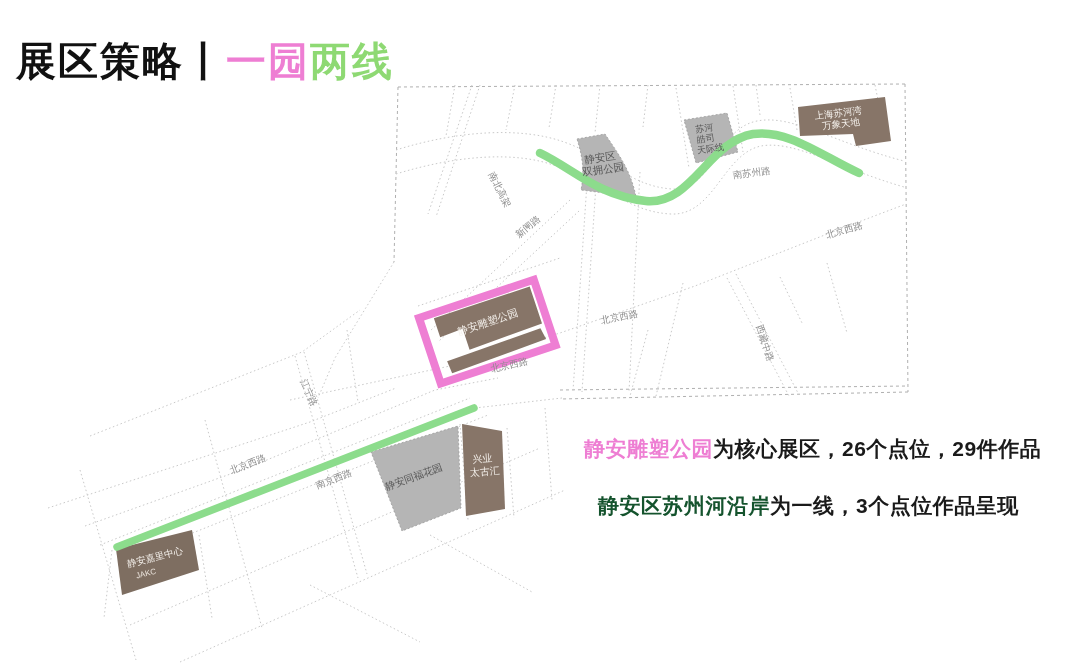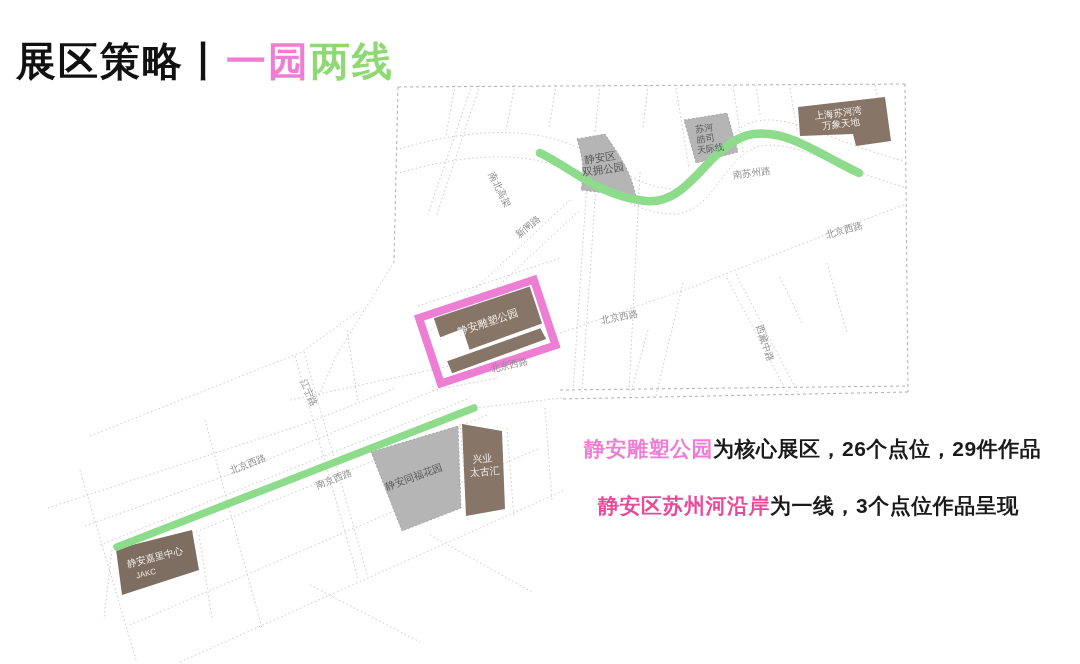--- a/index.html
+++ b/index.html
@@ -20,21 +20,21 @@
   .graylbl{font-size:10.5px;fill:#555;text-anchor:middle;font-family:"Liberation Sans","DejaVu Sans",sans-serif;}
   .graylbl-sm{font-size:9px;fill:#555;text-anchor:middle;font-family:"Liberation Sans","DejaVu Sans",sans-serif;}
   .whitelbl{font-size:10.5px;fill:#f5f1ec;text-anchor:middle;font-family:"Liberation Sans","DejaVu Sans",sans-serif;}
   .whitelbl-sm{font-size:8px;fill:#e9e2da;text-anchor:middle;font-family:"Liberation Sans","DejaVu Sans",sans-serif;}
   .legend{position:absolute;left:572px;top:436px;width:502px;}
   .legend p{margin:0 0 31px 0;font-size:21px;line-height:26px;font-weight:700;color:#1a1a1a;letter-spacing:.5px;white-space:nowrap;}
   .legend p.l1{padding-left:12px;}
   .legend p.l2{padding-left:26px;}
   .legend p.l3{padding-left:38px;}
   .lead-pink{color:#ee7ed3;}
-  .lead-green{color:#ec4899;}
+  .lead-green{color:#14532d;}
 </style>
 </head>
 <body>
 
 <div class="stage">
 
   <div class="title"><span>展区策略丨</span><span class="pink">一园</span><span class="green">两线</span></div>
 
   <svg class="map-svg" width="1080" height="664" viewBox="0 0 1080 664">
 

